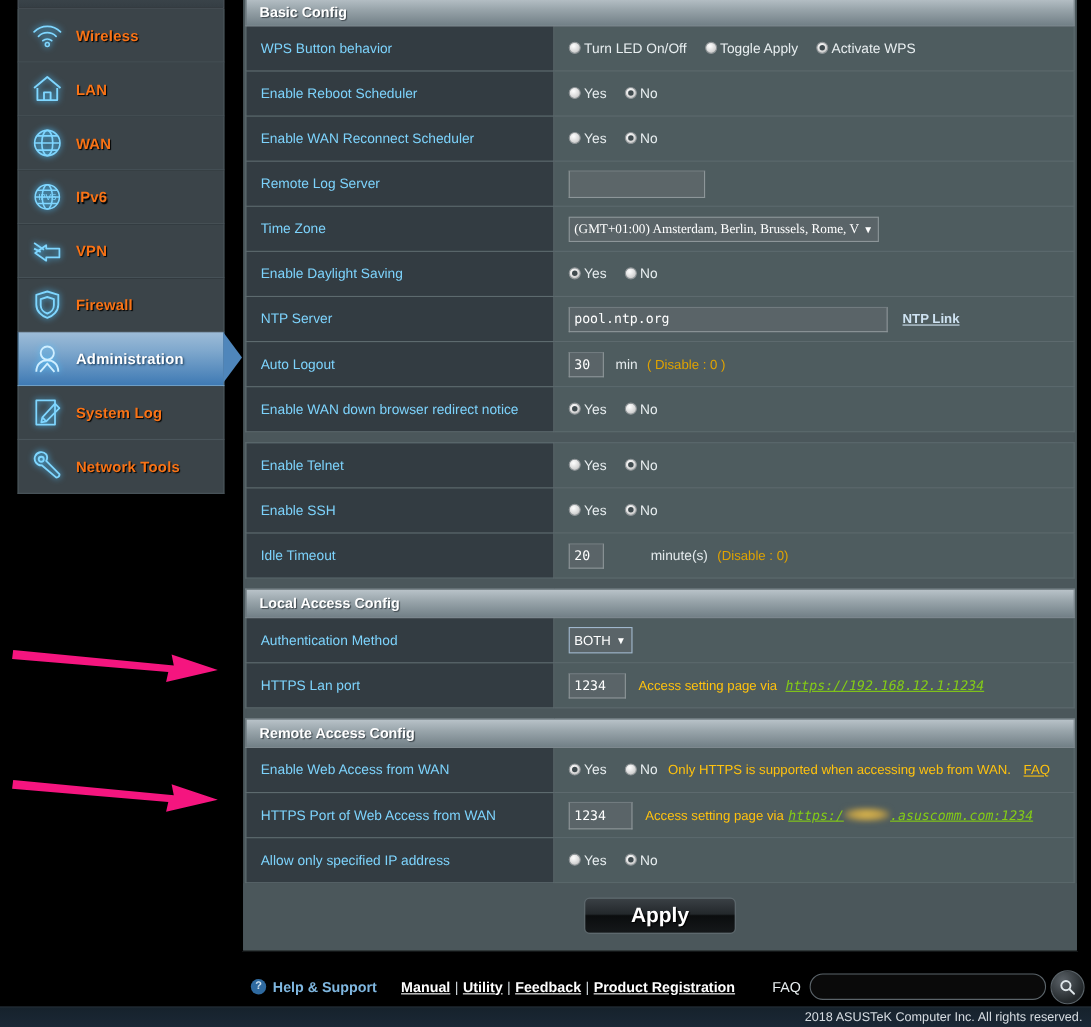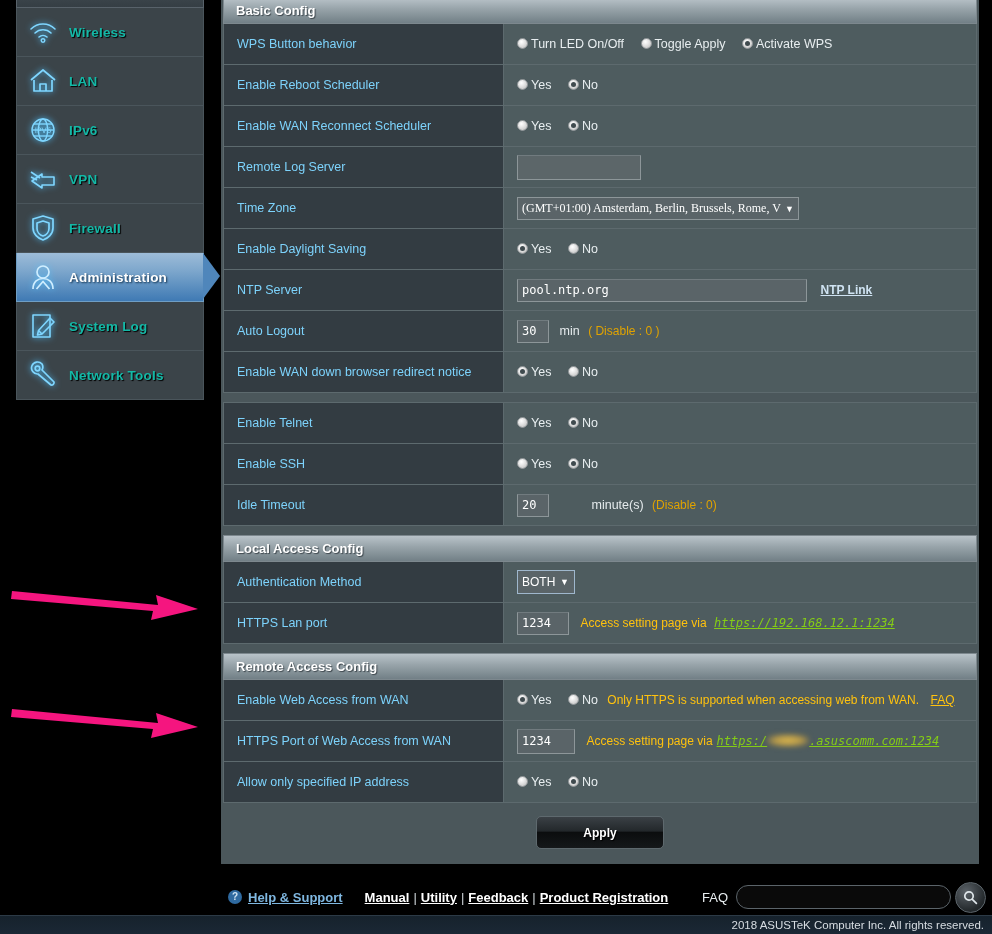--- a/index.html
+++ b/index.html
@@ -42,21 +42,21 @@
   }
   .menu-item .ico{
     width:52px;flex:0 0 52px;
     display:flex;align-items:center;justify-content:center;
   }
   .menu-item .ico svg{
     display:block;
     filter:drop-shadow(0 0 3px #4fc3ff);
   }
   .menu-item .lbl{
-    font-weight:bold;font-size:13.5px;color:#14b8a6;
+    font-weight:bold;font-size:13.5px;color:#f97316;
     text-shadow:1px 1px 1px #000;
     letter-spacing:.2px;
   }
   .menu-item.active{
     background:linear-gradient(to bottom,#9dbcd8 0%,#7fa8cd 35%,#3f7ab4 100%);
     border-color:#6f9ec4;
     z-index:3;
   }
   .menu-item.active .lbl{color:#fff;text-shadow:1px 1px 2px #11304d;}
   .menu-item.active:after{
@@ -182,45 +182,45 @@
     filter:blur(2.5px);
   }
 
   
   .applywrap{
     background:#4b575b;
     text-align:center;
     padding:13px 0 15px 0;
   }
   .applybtn{
-    width:128px;height:33px;
+    width:138px;height:33px;
     background:linear-gradient(to bottom,#3a4045 0%,#23282b 45%,#0b0d0e 50%,#15181a 100%);
     border:1px solid #5e696e;
     border-radius:5px;
-    color:#fff;font-weight:bold;font-size:12px;
+    color:#fff;font-weight:bold;font-size:19px;
     text-shadow:1px 1px 1px #000;
     cursor:pointer;
     font-family:"Liberation Sans",sans-serif;
   }
 
   
   #footer{
     position:absolute;left:220px;top:877px;width:772px;height:38px;
     background:#000;
   }
   #footer-row{
     position:absolute;left:0;top:5px;width:772px;height:30px;
     display:flex;align-items:center;
   }
   .qmark{
     display:inline-block;width:14px;height:14px;border-radius:50%;
     background:#2f6aa0;color:#cfe3f2;font-size:10px;font-weight:bold;
     text-align:center;line-height:14px;margin-right:6px;
   }
-  .hs{color:#7fb7e0;font-weight:bold;font-size:13px;text-decoration:underline;}
+  .hs{color:#7fb7e0;font-weight:bold;font-size:13px;}
   .flink{color:#ffffff;text-decoration:underline;font-weight:bold;font-size:13px;}
   .fsep{color:#cfd6da;margin:0 4px;font-size:13px;}
   .faq{color:#e8eef0;font-size:13px;margin-left:auto;}
   .searchbox{
     width:215px;height:24px;margin-left:8px;
     background:#0a0a0a;border:1px solid #5b646a;border-radius:12px;
     outline:none;color:#fff;padding:0 10px;box-sizing:border-box;
     font-family:"Liberation Sans",sans-serif;font-size:12px;
   }
   .searchbtn{
@@ -269,20 +269,34 @@
               <g fill="none" stroke="#7fd6ff" stroke-width="1.7" stroke-linejoin="round">
           <path d="M2 12 L14 2 L26 12"></path>
                 <path d="M5 12 V23 H23 V12"></path>
                 <path d="M11 23 V16 H17 V23"></path>
               </g>
             </svg>
         </span>
         <span class="lbl">LAN</span>
       </div>
 
+      <div class="menu-item">
+        <span class="ico">
+          <svg width="28" height="28" viewBox="0 0 28 28">
+              <g fill="none" stroke="#7fd6ff" stroke-width="1.5">
+          <circle cx="14" cy="14" r="11.5"></circle>
+                <ellipse cx="14" cy="14" rx="5" ry="11.5"></ellipse>
+          <path d="M2.5 14 H25.5"></path>
+                <path d="M4.5 7.5 H23.5"></path>
+                <path d="M4.5 20.5 H23.5"></path>
+              </g>
+            </svg>
+        </span>
+        <span class="lbl">WAN</span>
+      </div>
 
       <div class="menu-item">
         <span class="ico">
           <svg width="28" height="28" viewBox="0 0 28 28">
               <g fill="none" stroke="#7fd6ff" stroke-width="1.4">
           <circle cx="14" cy="14" r="11"></circle>
                 <ellipse cx="14" cy="14" rx="4.6" ry="11"></ellipse>
           <path d="M3 14 H25"></path>
                 <path d="M5 8 H23"></path>
                 <path d="M5 20 H23"></path>

